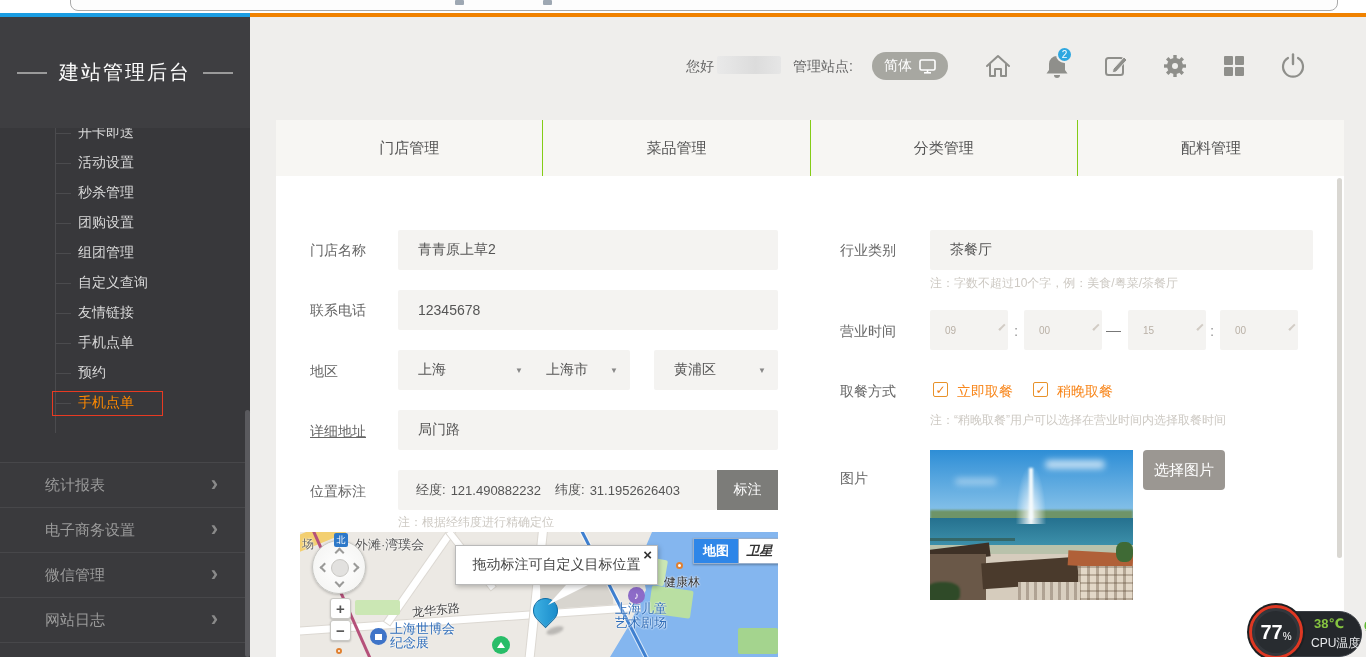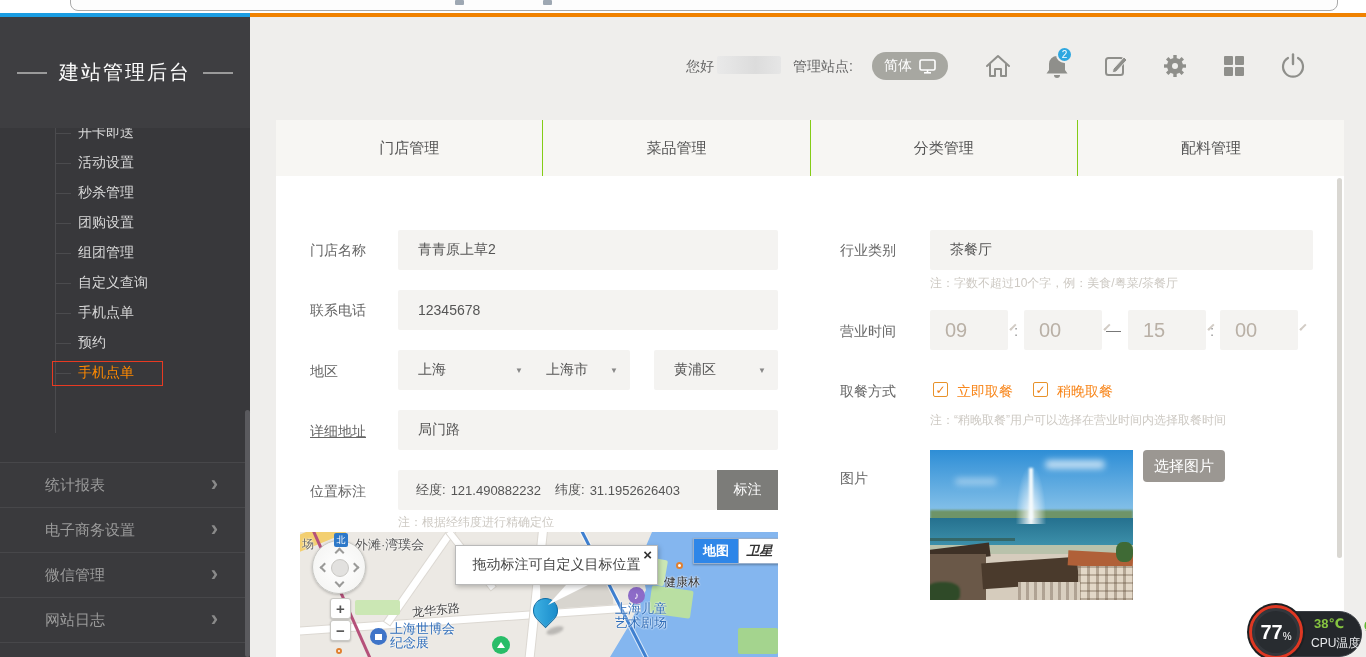--- a/index.html
+++ b/index.html
@@ -55,21 +55,21 @@
   
   .flabel { font-size:14px; color:#666; }
   .ibox { background:#f4f3f1; border-radius:2px; display:flex; align-items:center; padding-left:20px;
           font-size:14px; color:#555; height:40px; }
   .note { font-size:12px; color:#cdc9c3; }
   .sel { background:#f4f3f1; border-radius:2px; height:40px; display:flex; align-items:center;
          justify-content:space-between; padding:0 12px 0 20px; font-size:14px; color:#555; cursor:pointer; }
   .tri { font-size:8px; color:#888; }
   .btn-dark { background:#7c7c79; color:#fff; font-size:14px; display:flex; align-items:center; justify-content:center; cursor:pointer; }
   .tsel { background:#f4f3f1; border-radius:2px; width:78px; height:40px; display:flex; align-items:center;
-          justify-content:space-between; padding:0 13px 0 15px; font-size:20px; color:#b9b0a6; cursor:pointer;gap:45px; }
+          justify-content:space-between; padding:0 13px 0 15px; font-size:10px; color:#b9b0a6; cursor:pointer;gap:45px; }
   .tchev { width:8px; height:8px; border-right:2px solid #d2ccc5; border-bottom:2px solid #d2ccc5;
            transform:rotate(45deg) translate(-2px,-2px); }
   .hsep { font-size:15px; color:#999; }
   .cbox { width:15px; height:15px; background:#fff; border:1px solid #e8922a; border-radius:2px;
           display:flex; align-items:center; justify-content:center; color:#f07f16; font-size:12px; cursor:pointer; }
   .cblabel { font-size:14px; color:#f8861b; }
   .btn-pick { background:#9b9792; color:#fff; font-size:15px; border-radius:4px; display:flex; align-items:center; justify-content:center; cursor:pointer; }
 
   
   .map { left:300px; top:532px; width:478px; height:125px; background:#ece9e4; overflow:hidden; z-index:2; }
@@ -145,20 +145,23 @@
       <div class="sb-item">
           <span>团购设置</span>
         </div>
       <div class="sb-item">
           <span>组团管理</span>
         </div>
       <div class="sb-item">
           <span>自定义查询</span>
         </div>
       <div class="sb-item">
+          <span>友情链接</span>
+        </div>
+      <div class="sb-item">
           <span>手机点单</span>
         </div>
       <div class="sb-item">
           <span>预约</span>
         </div>
       <div class="sb-item active">
           <span>手机点单</span>
         </div>
     </div>
 
@@ -437,21 +440,21 @@
     <div style="left:0; top:96px; width:60px; height:14px; background:#3e3126; transform:rotate(-7deg);"></div>
     <div style="left:0; top:104px; width:56px; height:46px; background:#6a5848;"></div>
     <div style="left:52px; top:110px; width:96px; height:26px; background:#4a3a2c; transform:rotate(-4deg);"></div>
     <div style="left:138px; top:102px; width:65px; height:15px; background:#b06038; transform:rotate(3deg);"></div>
     <div style="left:148px; top:116px; width:55px; height:34px; background:#e3d8c8; background-image:repeating-linear-gradient(90deg, rgba(90,70,50,.35) 0 3px, transparent 3px 9px), repeating-linear-gradient(0deg, rgba(90,70,50,.3) 0 2px, transparent 2px 8px);"></div>
     <div style="left:88px; top:132px; width:62px; height:18px; background:#d9cfc0; background-image:repeating-linear-gradient(90deg, rgba(80,60,45,.3) 0 3px, transparent 3px 8px);"></div>
     <div style="left:-4px; top:132px; width:34px; height:22px; background:#2f4a28; border-radius:40%; filter:blur(1px);"></div>
     <div style="left:186px; top:92px; width:17px; height:20px; background:#3f6a35; border-radius:40%;"></div>
   </div>
 
-  <div class="abs btn-pick" style="left:1143px; top:450px; width:82px; height:32px;">
+  <div class="abs btn-pick" style="left:1143px; top:450px; width:82px; height:40px;">
       <span>选择图片</span>
     </div>
 
   <div class="abs cpu-pill"></div>
   <div class="abs cpu-gauge">
     <span style="font-size:20px; font-weight:bold;">77</span>
       <span style="font-size:10px; margin-top:8px;">%</span>
   </div>
   <div class="abs cpu-temp">
     <span>38℃</span>

